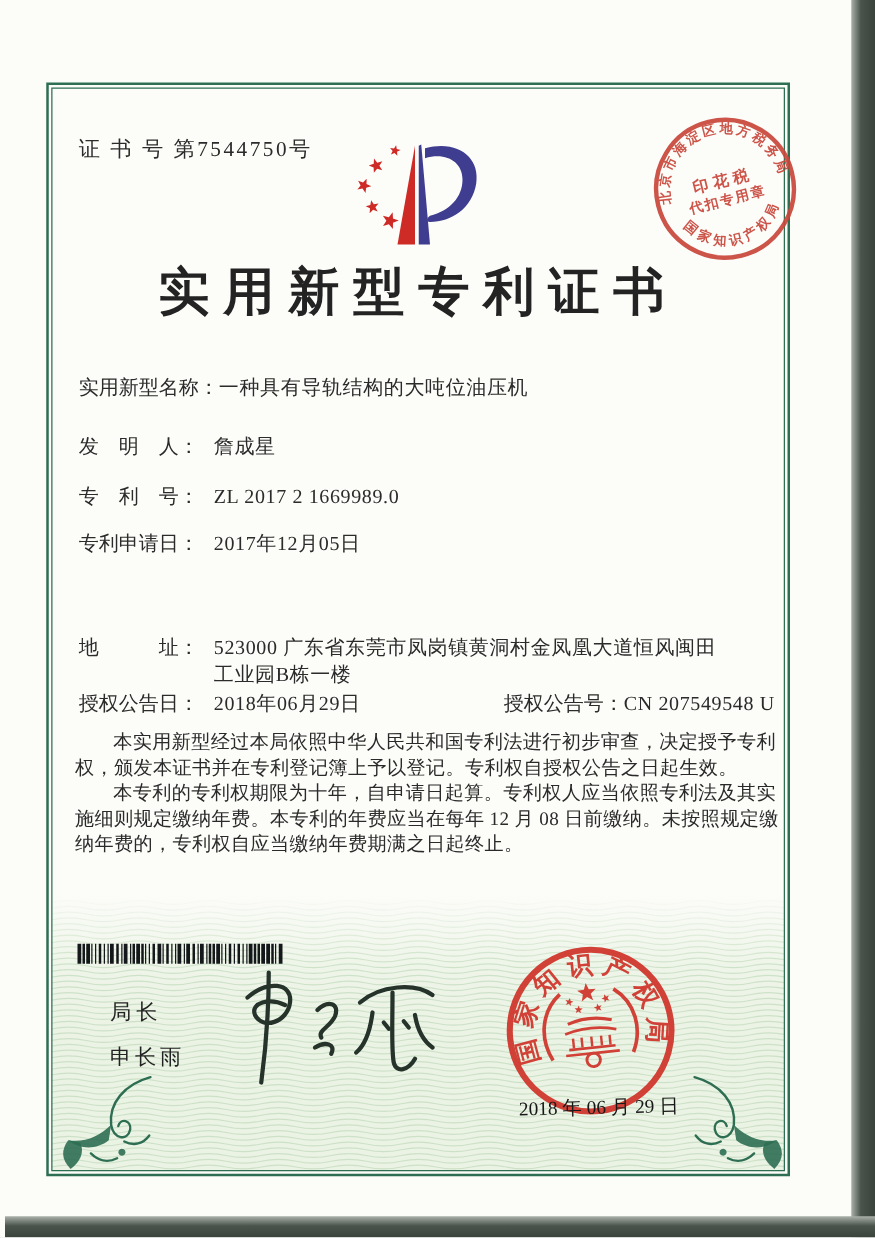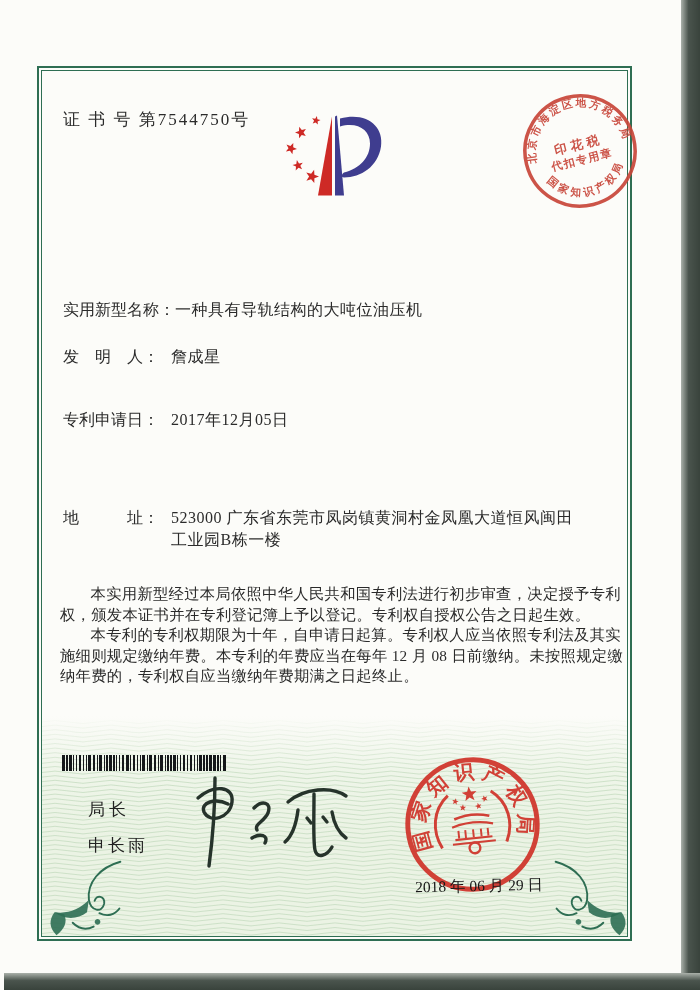--- a/index.html
+++ b/index.html
@@ -177,35 +177,45 @@
         <textPath href="#ts-top" startOffset="50%" text-anchor="middle">北京市海淀区地方税务局</textPath>
       </text>
       <text font-size="13.5" letter-spacing="4">
         <textPath href="#ts-bot" startOffset="50%" text-anchor="middle">国家知识产权局</textPath>
       </text>
       <text x="75" y="72" text-anchor="middle" font-size="16" letter-spacing="5">印花税</text>
       <text x="75" y="91" text-anchor="middle" font-size="14" letter-spacing="2">代扣专用章</text>
     </g>
   </svg>
 
+  <div class="title">实用新型专利证书</div>
 
   <div class="field" style="top:300px">
     <span class="flabel">实用新型名称：</span><span class="fvalue">一种具有导轨结构的大吨位油压机</span>
   </div>
   <div class="field" style="top:347px">
     <span class="flabel">发　明　人：</span><span class="fvalue">詹成星</span>
   </div>
-  <div class="field" style="top:410px">
+  <div class="field" style="top:387px">
+    <span class="flabel">专　利　号：</span><span class="fvalue">ZL 2017 2 1669989.0</span>
+  </div>
+  <div class="field" style="top:425px">
     <span class="flabel">专利申请日：</span><span class="fvalue">2017年12月05日</span>
   </div>
   <div class="field" style="top:508px">
     <span class="flabel">地　　　址：</span><span class="fvalue">523000 广东省东莞市凤岗镇黄洞村金凤凰大道恒风闽田</span>
   </div>
   <div class="field addr2" style="top:530px">
     <span class="fvalue">工业园B栋一楼</span>
+  </div>
+  <div class="field" style="top:553px;width:569px">
+    <span class="flabel">授权公告日：</span><span class="fvalue">2018年06月29日</span>
+    <span class="pair2">
+      <span>授权公告号：</span><span class="fvalue">CN 207549548 U</span>
+    </span>
   </div>
 
   <div class="bodytext">
     <p>本实用新型经过本局依照中华人民共和国专利法进行初步审查，决定授予专利权，颁发本证书并在专利登记簿上予以登记。专利权自授权公告之日起生效。</p>
     <p>本专利的专利权期限为十年，自申请日起算。专利权人应当依照专利法及其实施细则规定缴纳年费。本专利的年费应当在每年 12 月 08 日前缴纳。未按照规定缴纳年费的，专利权自应当缴纳年费期满之日起终止。</p>
   </div>
 
   <div id="barcode">
       <i style="left: 0px; width: 2.77px;"></i>
       <i style="left: 4.16px; width: 1.39px;"></i>

